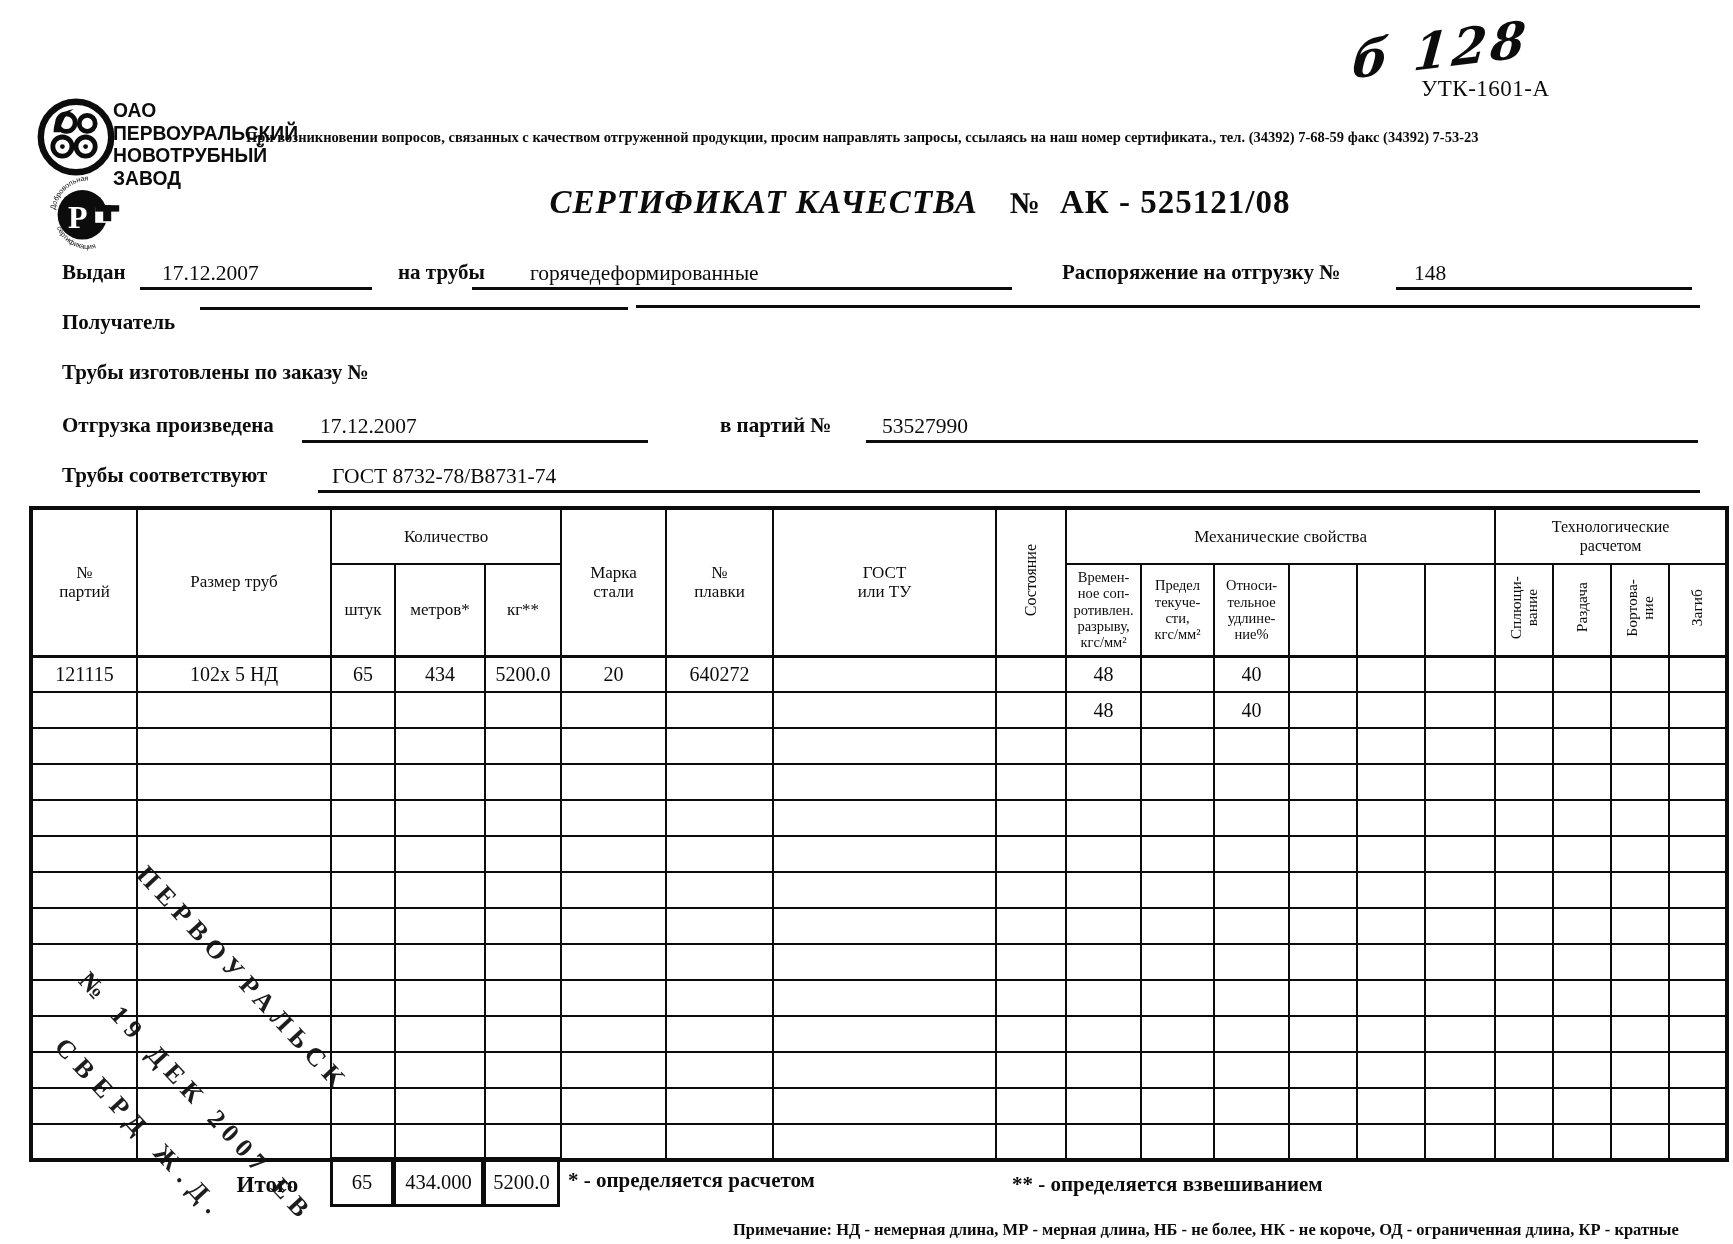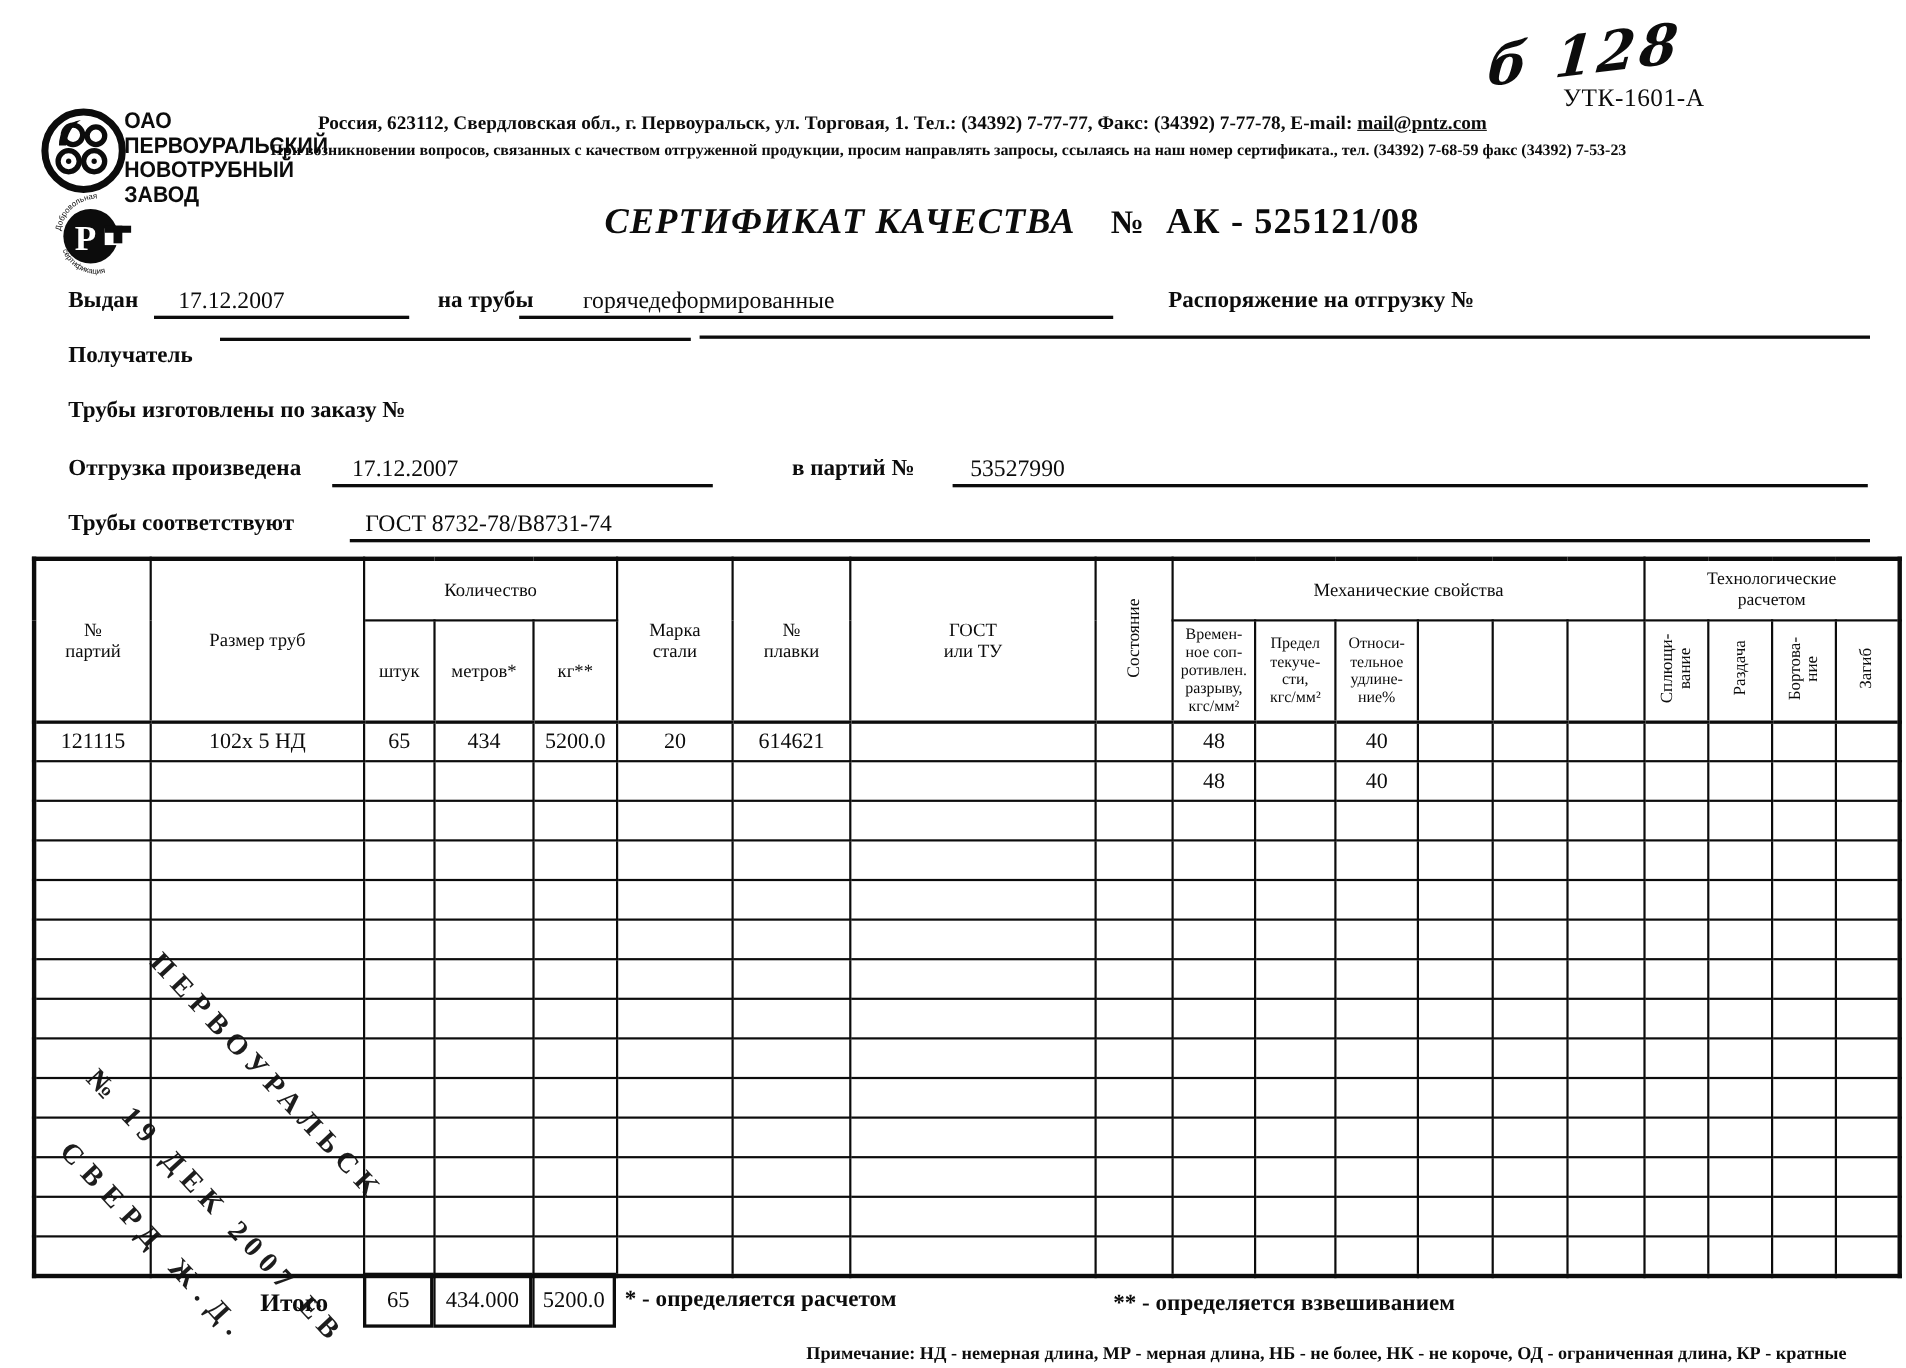--- a/index.html
+++ b/index.html
@@ -90,23 +90,20 @@
       <circle cx="64" cy="33" r="10" fill="none" stroke="#0c0c0c" stroke-width="6"></circle>
       <circle cx="33" cy="62" r="12" fill="none" stroke="#0c0c0c" stroke-width="6"></circle>
       <circle cx="33" cy="62" r="3" fill="#0c0c0c"></circle>
       <circle cx="62" cy="62" r="12" fill="none" stroke="#0c0c0c" stroke-width="6"></circle>
       <circle cx="62" cy="62" r="3" fill="#0c0c0c"></circle>
     </svg>
   </div>
   <div class="abs company-name" style="left:113px; top:99px; width:230px;">ОАО ПЕРВОУРАЛЬСКИЙ
 НОВОТРУБНЫЙ ЗАВОД</div>
 
-  <div class="abs addr1" style="left:289px; top:101px;">
-    <span>Россия, 623112, Свердловская обл., г. Первоуральск, ул. Торговая, 1. Тел.: (34392) 7-77-77, Факс: (34392) 7-77-78,  E-mail: </span><span class="email">mail@pntz.com</span>
-  </div>
   <div class="abs addr2" style="left:246px; top:129px;">При возникновении вопросов, связанных с качеством отгруженной продукции, просим направлять запросы, ссылаясь на наш номер сертификата., тел. (34392) 7-68-59 факс (34392) 7-53-23</div>
 
   <div class="abs" style="left:44px; top:166px; width:88px; height:96px;">
     <svg width="88" height="96" viewBox="0 0 110 110">
       <defs>
         <path id="arcTop" d="M14,50 A42,42 0 0 1 92,34"></path>
         <path id="arcBot" d="M16,72 A42,42 0 0 0 90,80"></path>
       </defs>
       <circle cx="48" cy="56" r="31" fill="#0c0c0c"></circle>
       <rect x="64" y="47" width="22" height="19" fill="#ffffff"></rect>
@@ -126,20 +123,21 @@
     <span class="title-main">СЕРТИФИКАТ КАЧЕСТВА</span>
     <span class="title-no">№</span>
     <span class="title-num">АК -  525121/08</span>
   </div>
 
   <div class="abs flabel" style="left:62px; top:260px;">Выдан</div>
   <div class="abs fvalue" style="left:140px; top:258px; width:232px; padding-left:22px;">17.12.2007</div>
   <div class="abs flabel" style="left:398px; top:260px;">на трубы</div>
   <div class="abs fvalue" style="left:472px; top:258px; width:540px; padding-left:58px;">горячедеформированные</div>
   <div class="abs flabel" style="left:1062px; top:260px;">Распоряжение на отгрузку №</div>
+  <div class="abs fvalue" style="left:1396px; top:258px; width:296px; padding-left:18px;">148</div>
 
   <div class="abs flabel" style="left:62px; top:310px;">Получатель</div>
   <div class="abs fline" style="left:200px; top:280px; width:428px;"></div>
   <div class="abs fline" style="left:636px; top:278px; width:1064px;"></div>
 
   <div class="abs flabel" style="left:62px; top:360px;">Трубы изготовлены по заказу №</div>
 
   <div class="abs flabel" style="left:62px; top:413px;">Отгрузка произведена</div>
   <div class="abs fvalue" style="left:302px; top:411px; width:346px; padding-left:18px;">17.12.2007</div>
   <div class="abs flabel" style="left:720px; top:413px;">в партий №</div>
@@ -216,21 +214,21 @@
       </tr>
     </thead>
     <tbody id="table-body">
         <tr>
           <td>121115</td>
           <td>102х 5 НД</td>
           <td>65</td>
           <td>434</td>
           <td>5200.0</td>
           <td>20</td>
-          <td>614621</td>
+          <td>640272</td>
           <td></td>
           <td></td>
           <td>48</td>
           <td></td>
           <td>40</td>
           <td></td>
           <td></td>
           <td></td>
           <td></td>
           <td></td>

